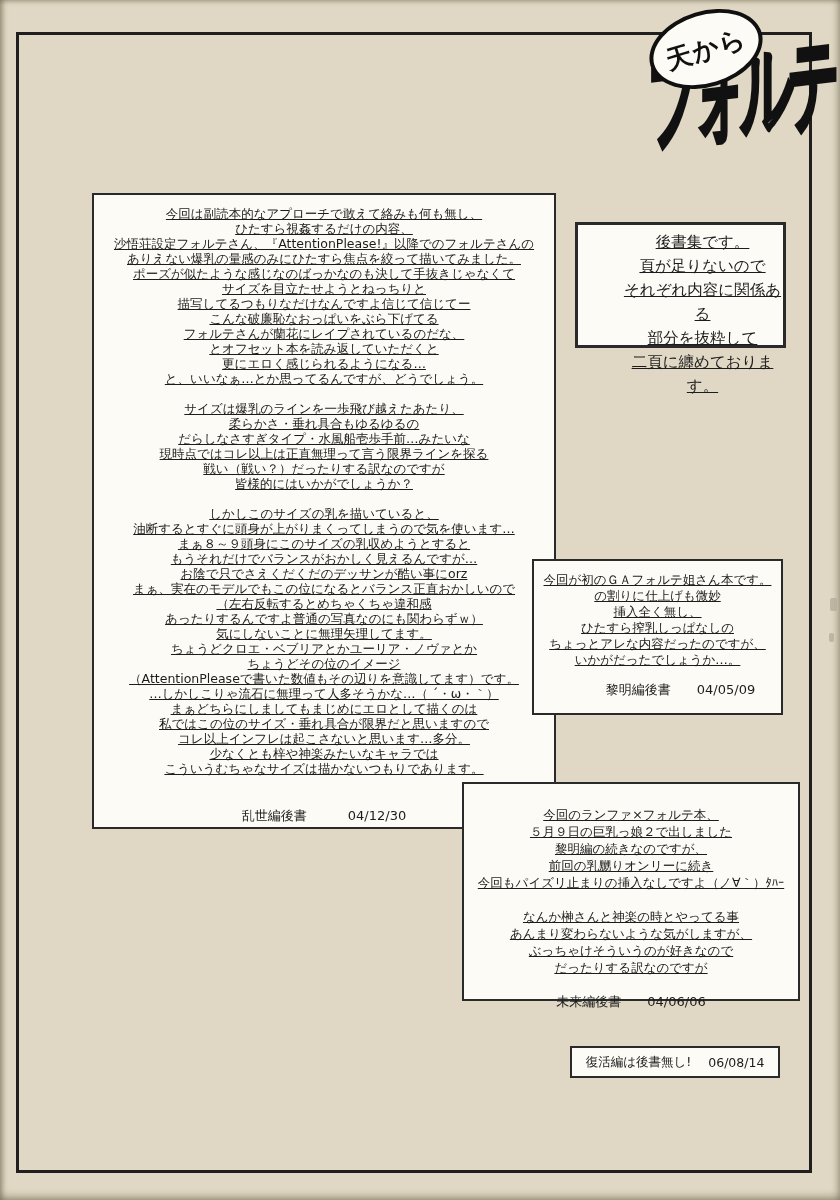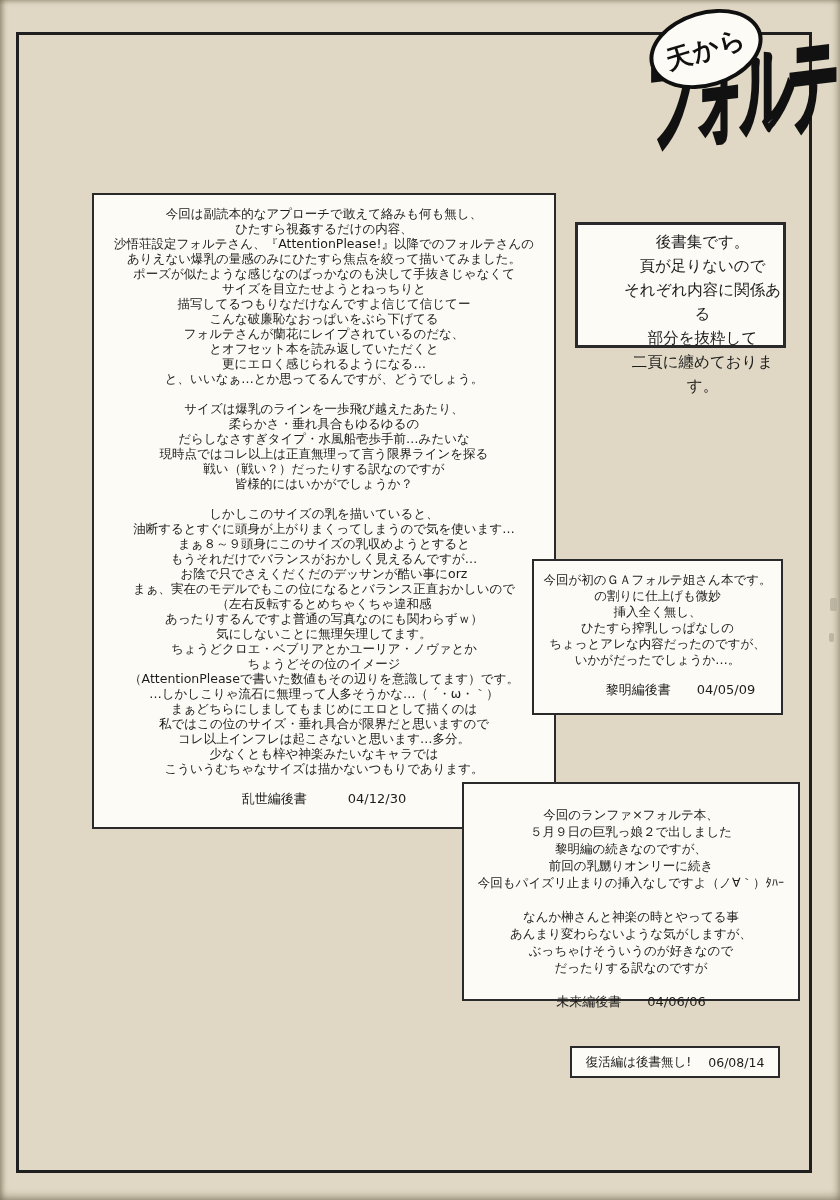--- a/index.html
+++ b/index.html
@@ -57,36 +57,36 @@
     z-index: 6;
   }
   
   .box {
     position: absolute;
     background: #fcfbf6;
     border: 2px solid #2a2a2a;
     text-align: center;
     z-index: 3;
   }
-  .para { white-space: pre-line; }
+  .para { white-space: pre-line; text-decoration: underline; }
   .sig {
     display: flex; justify-content: center; gap: 26px;
     font-size: 13px;
   }
   
   .main-box {
     left: 92px; top: 193px;
     width: 464px; height: 636px;
     font-size: 12.5px; line-height: 15px;
     padding-top: 11px;
     z-index: 2;
   }
   .main-box .para { margin-bottom: 15px; }
   .main-box .para:last-of-type { margin-bottom: 0; }
-  .main-box .sig { margin-top: 15px; gap: 41px; }
+  .main-box .sig { margin-top: 32px; gap: 41px; }
   
   .note-box {
     left: 575px; top: 222px;
     width: 211px; height: 126px;
     border-width: 3px;
     font-size: 15.5px; line-height: 24px;
     padding-top: 5px;
     padding-left: 44px;
   }
   

